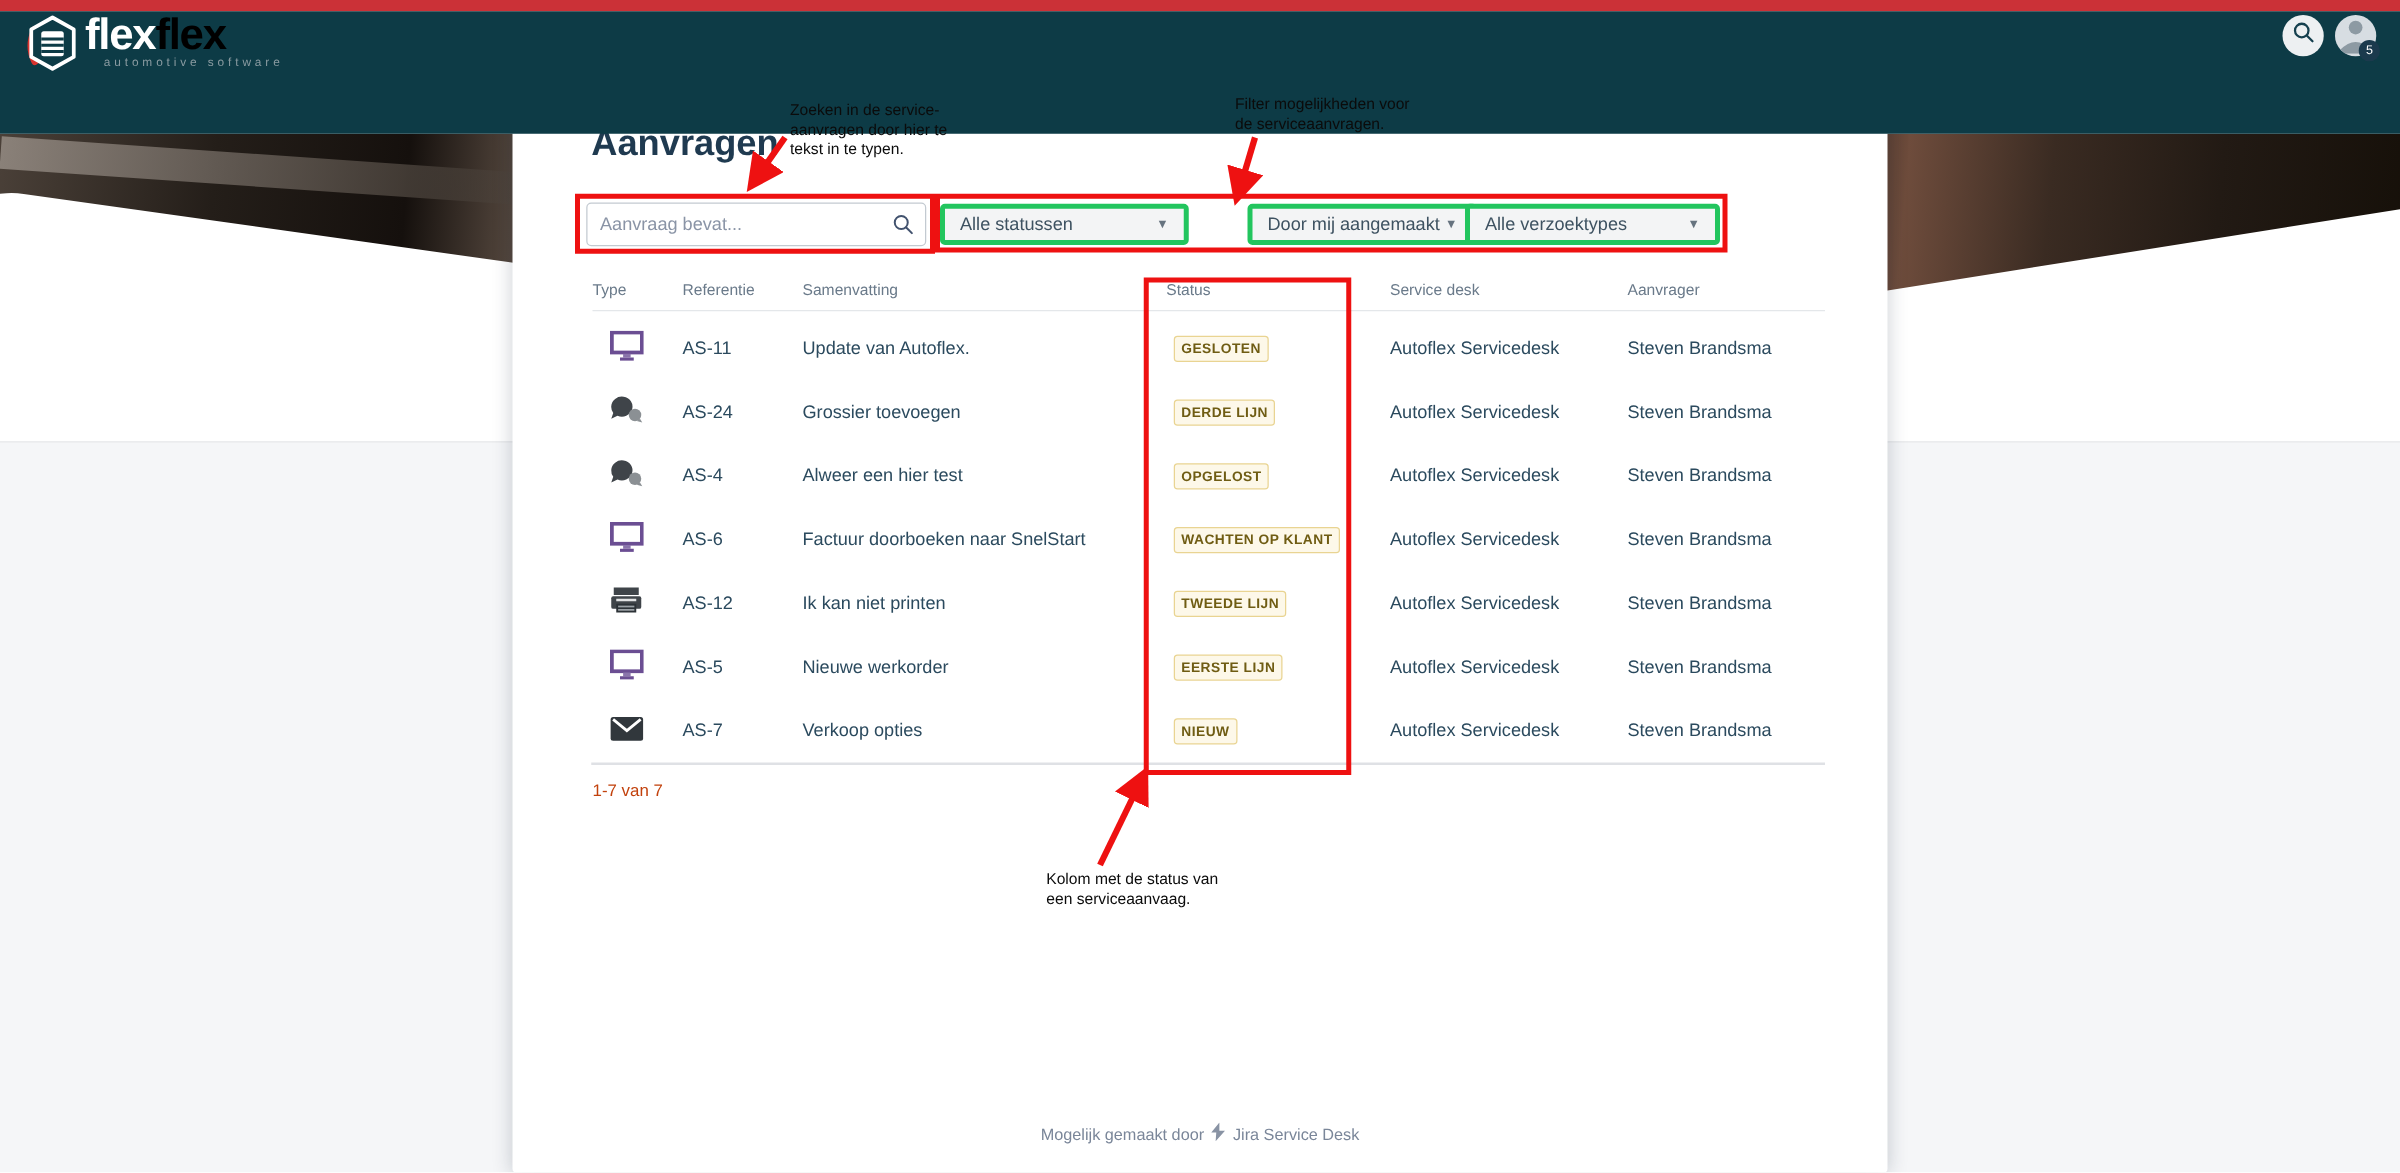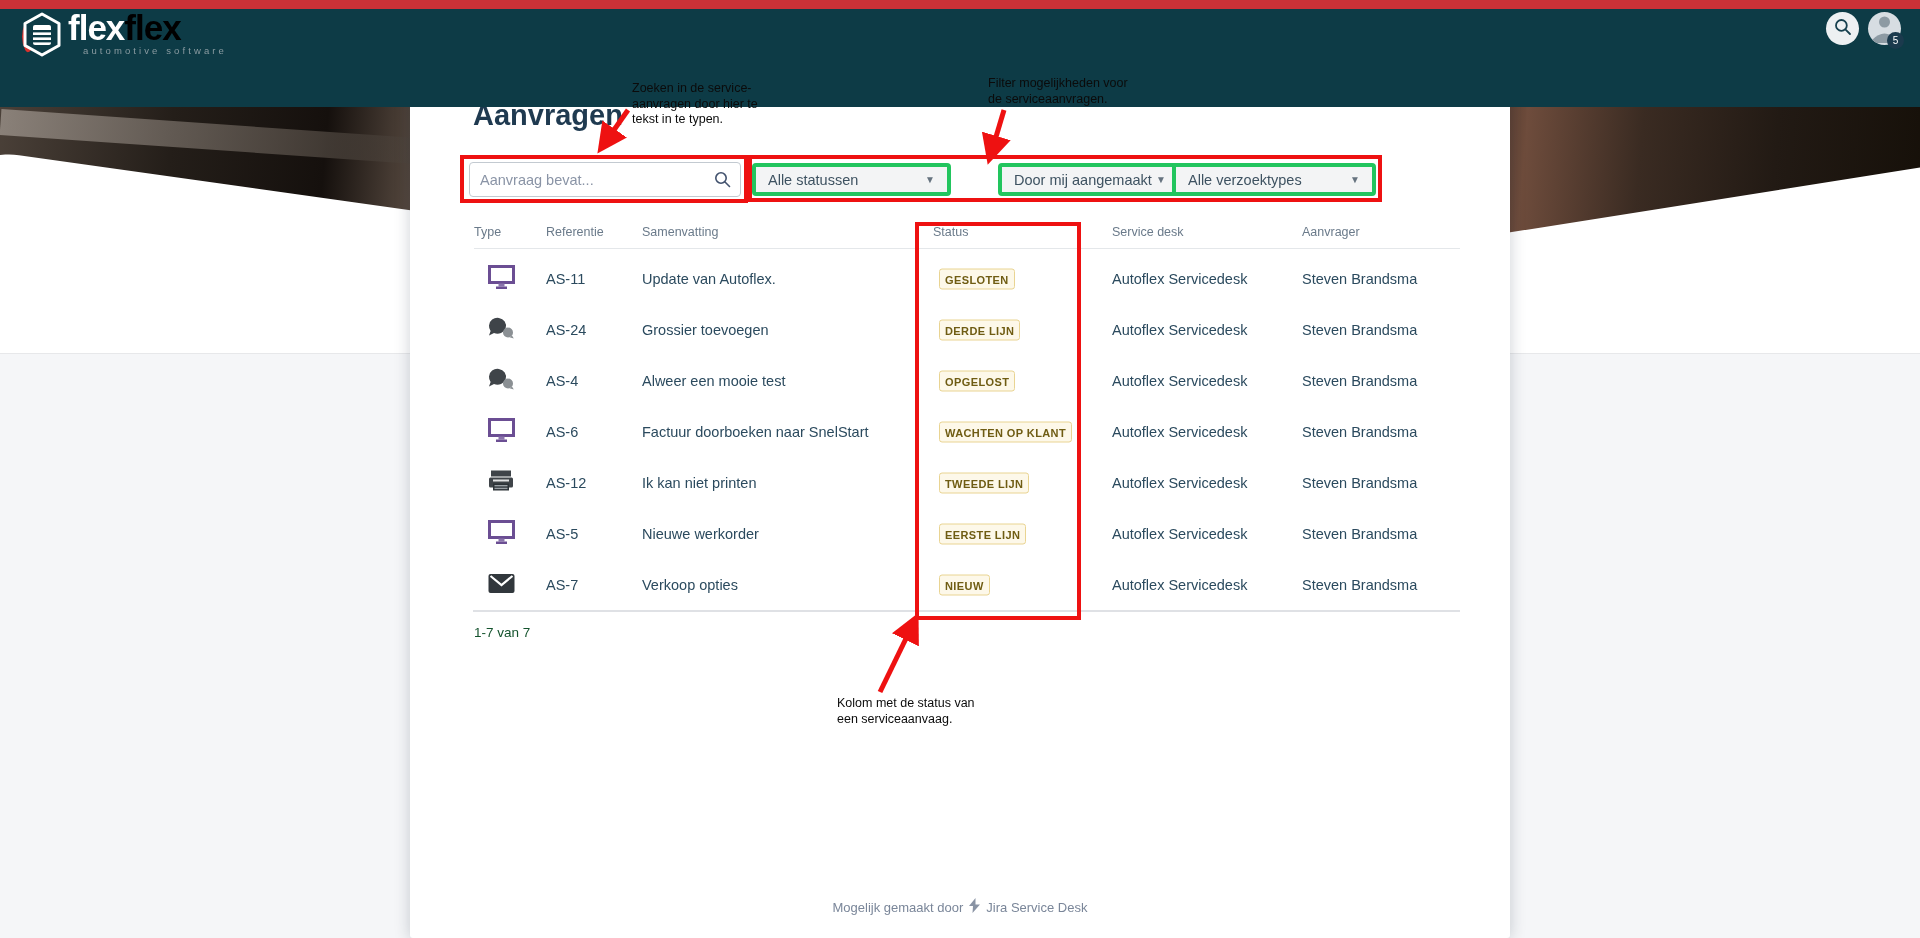--- a/index.html
+++ b/index.html
@@ -61,21 +61,21 @@
   .th-status{left:523px;} .th-sd{left:702px;} .th-req{left:892px;}
   .head-divider{position:absolute;left:64px;top:193px;width:986px;height:1px;background:#e4e7ea;}
   .row{position:absolute;left:0;width:1100px;height:51px;cursor:pointer;}
   .row .cell{position:absolute;top:50%;transform:translateY(-50%);font-size:14.5px;color:#2b4a5e;}
   .c-icon{left:76px;width:30px;text-align:center;}
   .c-ref{left:136px;} .c-sum{left:232px;} .c-sd{left:702px;} .c-req{left:892px;}
   .c-status{left:529px;}
   .badge{display:inline-block;font-size:11px;font-weight:700;letter-spacing:.4px;color:#6f5c13;
     background:#fdf8e9;border:1px solid #e9d492;border-radius:3px;padding:4px 5px 3px;}
   .bottom-divider{position:absolute;left:63px;top:555px;width:987px;height:2px;background:#dfe1e5;}
-  .pagination{position:absolute;left:64px;top:570px;font-size:13.5px;color:#14532d;}
+  .pagination{position:absolute;left:64px;top:570px;font-size:13.5px;color:#c2410c;}
 
   .card-footer{position:absolute;left:0;top:843px;width:100%;text-align:center;font-size:13px;
     color:#7a8699;display:flex;align-items:center;justify-content:center;gap:5px;}
 
   
   .ann-box{position:absolute;border:4px solid #ee1111;box-sizing:border-box;z-index:6;pointer-events:none;}
   .ann-box1{left:460px;top:155px;width:288px;height:48px;}
   .ann-box2{left:748px;top:155px;width:634px;height:47px;}
   .ann-box3{left:915px;top:222px;width:166px;height:398px;}
   .ann-note{position:absolute;z-index:7;font-size:12.5px;line-height:15.5px;color:#0b0b0b;
@@ -197,21 +197,21 @@
 
     <div class="row" style="top:300px">
       <span class="cell c-icon">
         <svg width="28" height="24" viewBox="0 0 28 24">
             <path d="M2 9 a8.5 8 0 1 1 5 7.6 L2 19 l1.6 -4.6 A8 8 0 0 1 2 9 Z" fill="#3f4449"></path>
             <circle cx="21" cy="16" r="5" fill="#8b9094"></circle>
             <path d="M25 19 l1.8 3 -4.4 -1.2 Z" fill="#8b9094"></path>
           </svg>
       </span>
       <span class="cell c-ref">AS-4</span>
-      <span class="cell c-sum">Alweer een mooie test</span>
+      <span class="cell c-sum">Alweer een hier test</span>
       <span class="cell c-status"><span class="badge">OPGELOST</span></span>
       <span class="cell c-sd">Autoflex Servicedesk</span>
       <span class="cell c-req">Steven Brandsma</span>
     </div>
 
     <div class="row" style="top:351px">
       <span class="cell c-icon">
         <svg width="27" height="25" viewBox="0 0 27 25">
             <rect x="1.5" y="1.5" width="24" height="16" fill="none" stroke="#6b4e93" stroke-width="3"></rect>
             <rect x="10.5" y="18.5" width="6" height="3" fill="#8a74ab"></rect>

